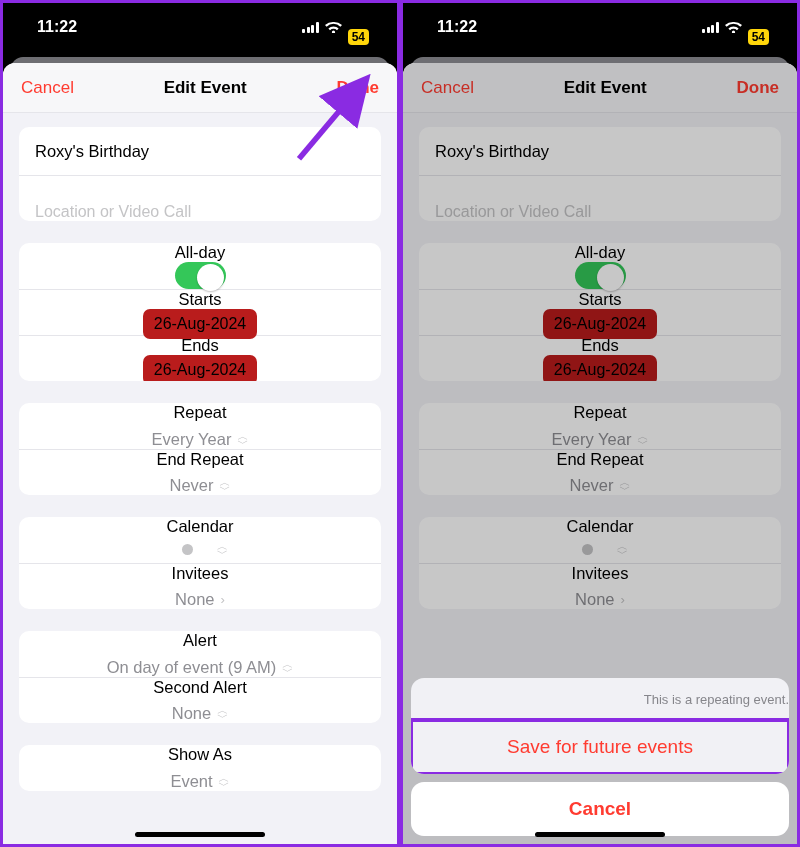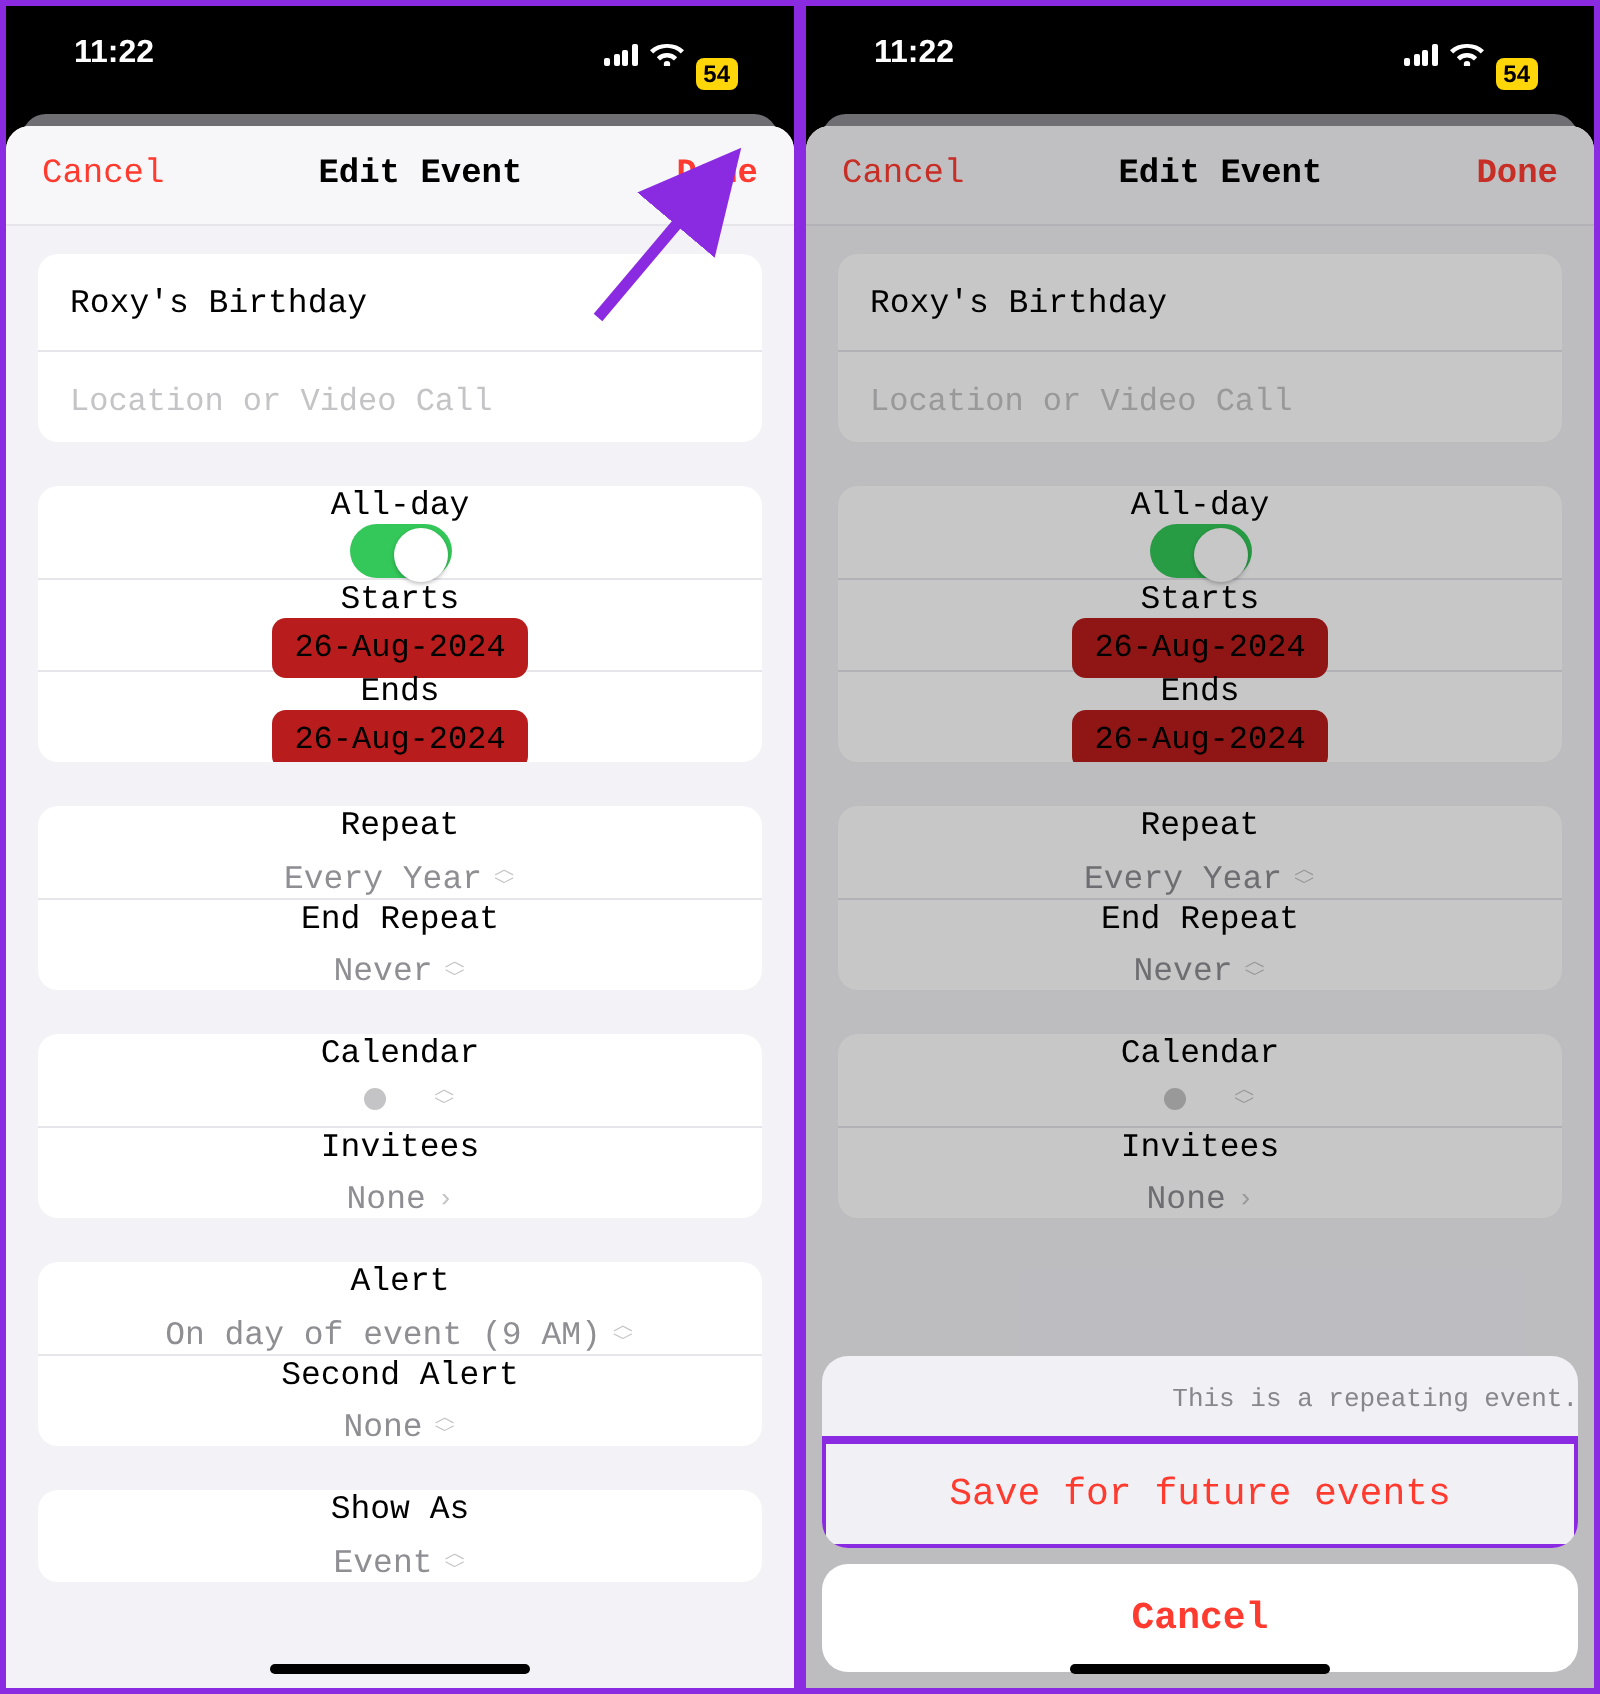--- a/index.html
+++ b/index.html
@@ -9,33 +9,33 @@
     .sb-time { font-weight: 600; font-size: 16px; }
     .sb-icons { display: flex; align-items: center; gap: 6px; }
     .bars { display: flex; align-items: flex-end; gap: 1.5px; height: 11px; }
     .bars span { width: 3px; background: #fff; border-radius: 1px; }
     .bars span:nth-child(1){height:4px} .bars span:nth-child(2){height:6px} .bars span:nth-child(3){height:8px} .bars span:nth-child(4){height:11px}
     .wifi { position: relative; width: 17px; height: 12px; }
     .wifi svg { display:block; }
     .batt { display:flex; align-items:center; gap:2px; background:#ffd60a; color:#000; border-radius:4px; padding:1px 4px; font-size:12px; font-weight:600;margin-top:20px; }
     .sheet-wrap { flex:1; position: relative; }
     .sheet-bg { position:absolute; top:6px; left:8px; right:8px; height:30px; background:#6e6e73; border-radius:12px 12px 0 0; }
-    .sheet { position:absolute; top:12px; left:0; right:0; bottom:0; background:#f2f2f7; border-radius:12px 12px 0 0; overflow:hidden;font-family:Liberation Mono, monospace; }
+    .sheet { position:absolute; top:12px; left:0; right:0; bottom:0; background:#f2f2f7; border-radius:12px 12px 0 0; overflow:hidden; }
     .navbar { display:flex; justify-content:space-between; align-items:center; height:50px; padding:0 18px; background:#f7f7f9; border-bottom: .5px solid #e5e5ea; }
     .nav-btn { color:#ff3b30; font-size:17px; }
     .nav-title { font-weight:600; font-size:17px; color:#000; }
     .content { padding: 14px 16px 20px; display:flex; flex-direction:column; gap:22px; overflow:hidden; }
     .group { background:#fff; border-radius:10px; overflow:hidden; }
     .row { display:flex; justify-content:space-between; align-items:center; height:46px; padding:0 16px; font-size:16.5px; color:#000;flex-direction:column; }
     .row + .row { border-top:.5px solid #e5e5ea; }
     .row .label { }
     .row .value { color:#8e8e93; display:flex; align-items:center; gap:6px; }
     .row .pill { background:#b91c1c; border-radius:7px; padding:6px 11px; color:#000; font-size:16px; }
     .title-row { height:48px; padding:0 16px; display:flex; align-items:center; font-size:16.5px; }
-    .loc-row { height:46px; padding:16px 16px; display:flex; align-items:flex-start; border-top:.5px solid #e5e5ea; }
+    .loc-row { height:46px; padding:0 16px; display:flex; align-items:flex-end; border-top:.5px solid #e5e5ea; }
     .placeholder { color:#c4c4c6; }
     .toggle { width:51px; height:31px; background:#34c759; border-radius:16px; position:relative; }
     .toggle::after { content:""; position:absolute; right:2px; top:2px; width:27px; height:27px; background:#fff; border-radius:50%; box-shadow:0 1px 2px rgba(0,0,0,.25); }
     .caret { font-size:13px; color:#c4c4c6; line-height:1; }
     .carets { display:inline-flex; flex-direction:column; line-height:.55; font-size:11px; color:#c4c4c6; }
     .dot { width:11px; height:11px; border-radius:50%; background:#c4c4c6; display:inline-block; }
     .blurbar { flex:1; height:17px; background:linear-gradient(#e9e9ec,#e9e9ec); border-radius:3px; filter:blur(2px); margin:0 6px; }
     .home-ind { position:absolute; bottom:7px; left:50%; transform:translateX(-50%); width:130px; height:5px; background:#000; border-radius:3px; }
     .arrow { position:absolute; left:292px; top:140px; pointer-events:none; }
     

